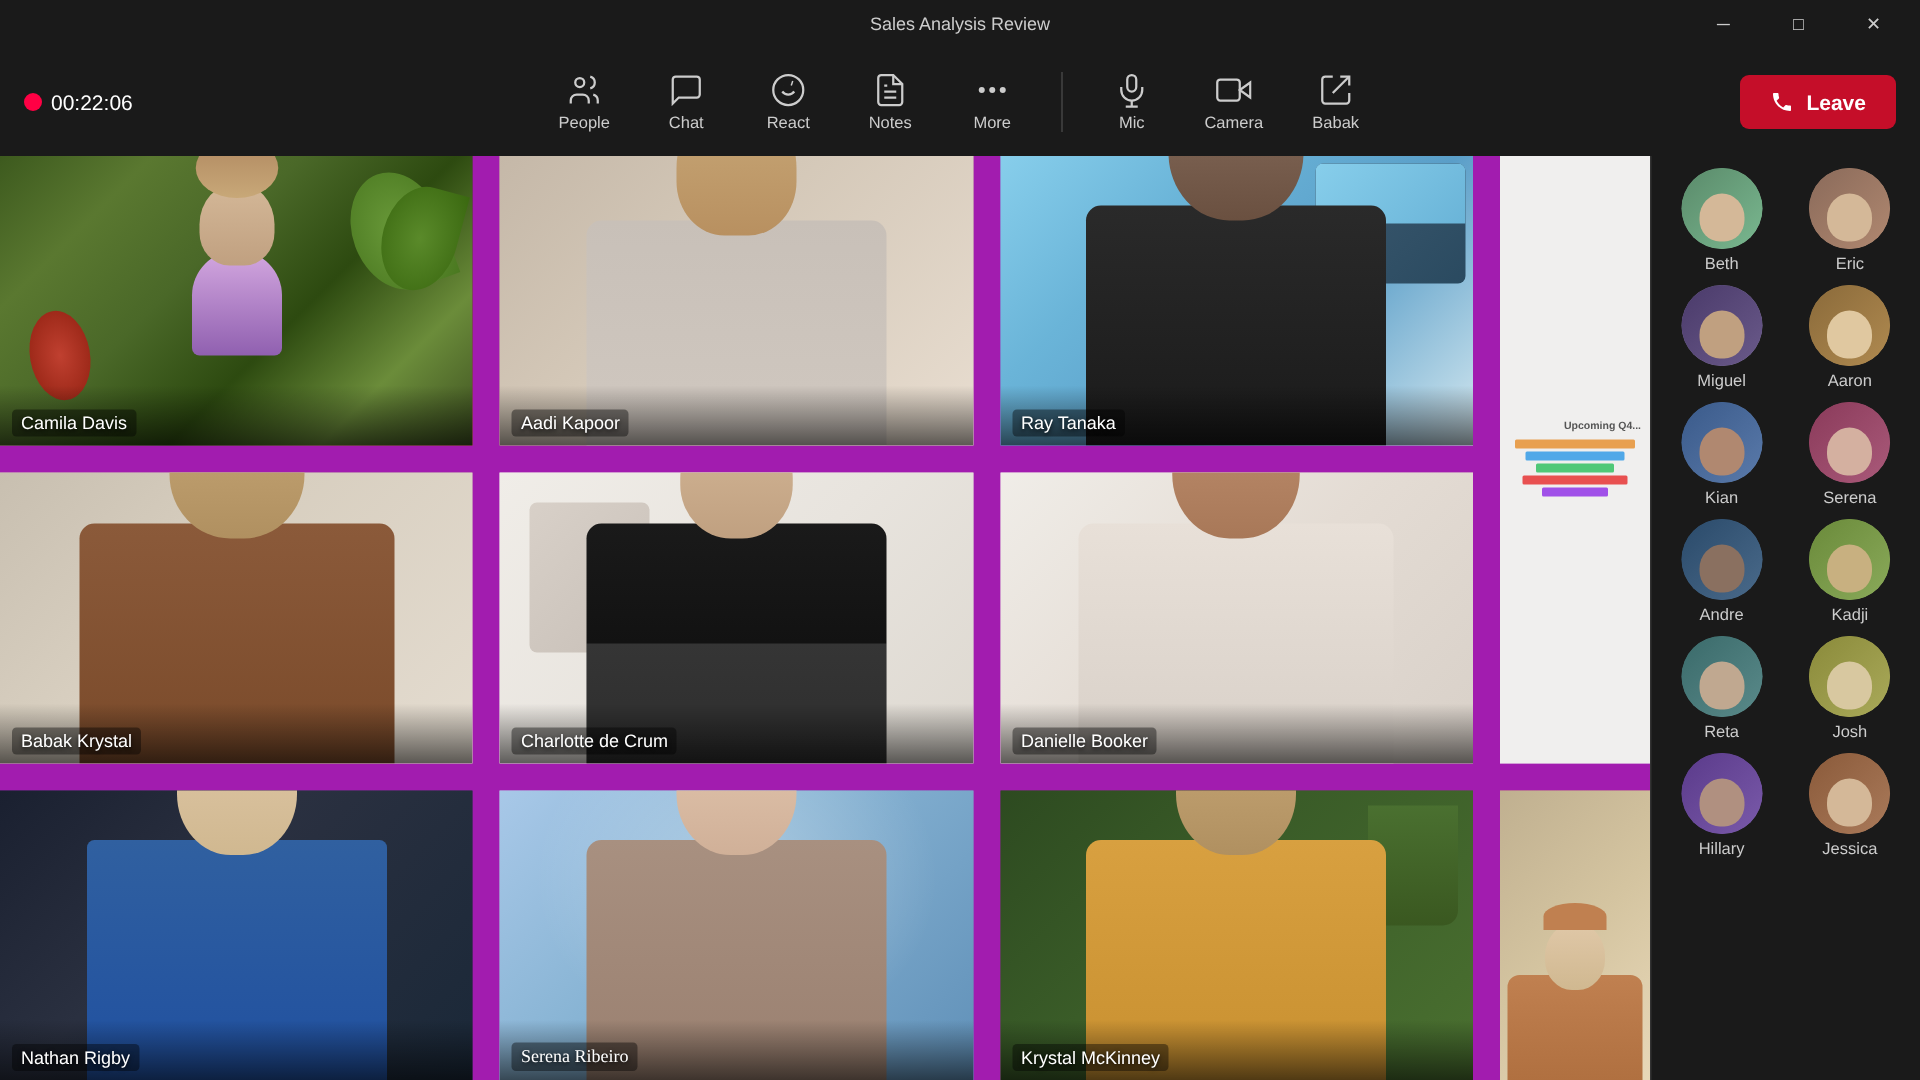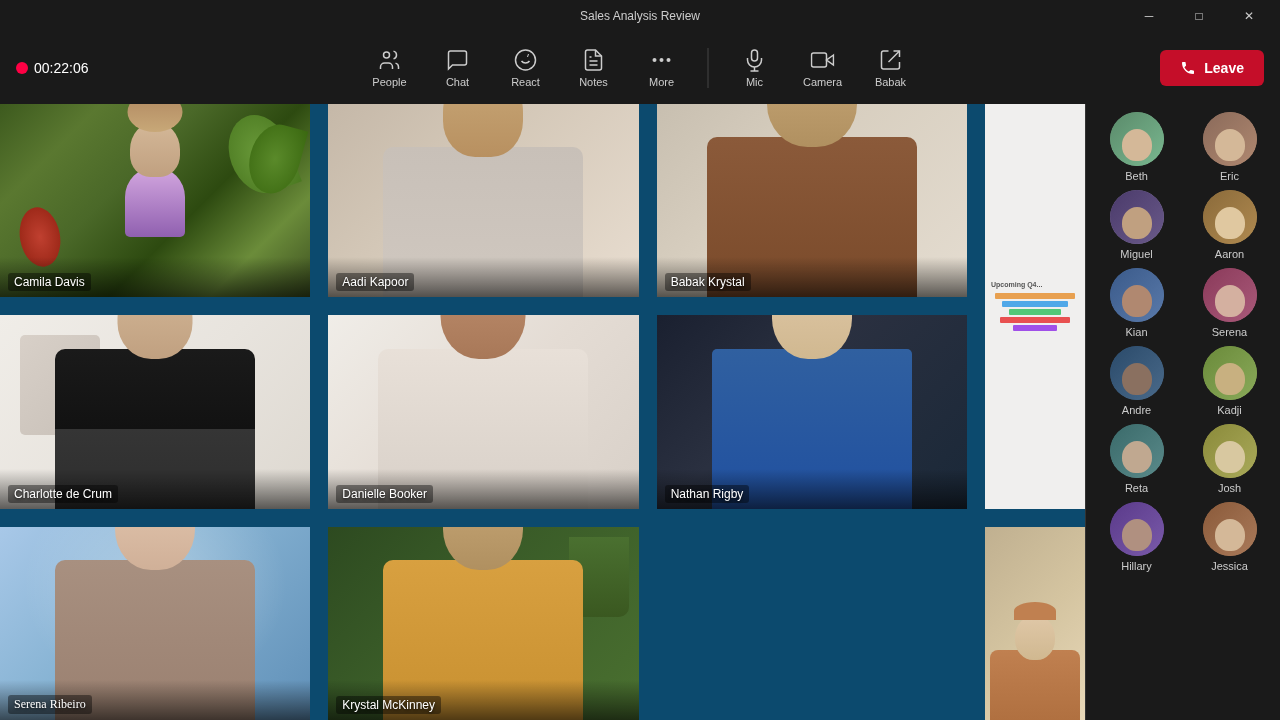--- a/index.html
+++ b/index.html
@@ -115,21 +115,22 @@
       height: calc(720px - 32px - 72px);
     }
 
     
     .video-grid {
       flex: 1;
       display: grid;
       grid-template-columns: 1fr 1fr 1fr 100px;
       grid-template-rows: 1fr 1fr 1fr;
       gap: 18px;
-      background: #0c4a6e;
+      background: #a21caf;
+      text-align: right;
     }
 
     .video-tile {
       position: relative;
       overflow: hidden;
       background: #2a2a2a;
     }
 
     
     .video-tile-overlay {
@@ -161,21 +162,21 @@
     .tile-babak { background: linear-gradient(135deg, #d4c9b8 0%, #c0b8a8 50%, #e8ddd0 100%); }
     .tile-charlotte { background: linear-gradient(135deg, #f0ede8 0%, #e8e4de 40%, #ddd8d0 100%); }
     .tile-danielle { background: linear-gradient(135deg, #f0ede8 0%, #e0d8cc 50%, #c8bfb0 100%); }
     .tile-nathan { background: linear-gradient(135deg, #1a2a3a 0%, #2a3a4a 40%, #1a2030 100%); }
     .tile-serena-r { background: linear-gradient(135deg, #b8d4e8 0%, #88b4d0 40%, #6090b8 100%); font-family: Liberation Serif, serif; }
     .tile-krystal { background: linear-gradient(135deg, #2d4a20 0%, #3a5c28 40%, #4a7030 100%); }
     .tile-screen { background: linear-gradient(135deg, #f5f5f5 0%, #e8e8e8 40%, #f0f0f0 100%); }
 
     
     .people-panel {
-      width: 195px;
+      width: 180px;
       background: #1a1a1a;
       border-left: 1px solid #333;
       overflow-y: auto;
       display: flex;
       flex-direction: column;
       padding: 8px;
       gap: 8px;
     }
 
     .people-grid {
@@ -351,20 +352,35 @@
         <div style="position:absolute;bottom:0;left:50%;transform:translateX(-50%);width:200px;height:250px;">
           <div style="position:absolute;bottom:0;width:100%;height:150px;background:linear-gradient(180deg,#c8c0b8,#d0c8c0);border-radius:10px 10px 0 0;"></div>
           <div style="position:absolute;bottom:140px;left:50%;transform:translateX(-50%);width:80px;height:90px;background:linear-gradient(180deg,#c8a878,#b89060);border-radius:50% 50% 40% 40%;"></div>
 
         </div>
       </div>
       <div class="video-tile-overlay"></div>
       <span class="participant-name">Aadi Kapoor</span>
     </div>
 
+    <div class="video-tile tile-ray">
+      <div style="position:absolute;width:100%;height:100%;background:linear-gradient(135deg,#87ceeb 0%,#6ab4d8 30%,#5a9ec8 60%,#d4e8f0 100%);">
+
+        <div style="position:absolute;top:5px;right:5px;width:100px;height:80px;background:linear-gradient(135deg,#3d5a70,#2a4a60);border-radius:5px;overflow:hidden;">
+          <div style="width:100%;height:50%;background:linear-gradient(135deg,#87ceeb,#6ab4d8);"></div>
+        </div>
+        <div style="position:absolute;bottom:0;left:50%;transform:translateX(-50%);width:200px;height:260px;">
+          <div style="position:absolute;bottom:0;width:100%;height:160px;background:linear-gradient(180deg,#2a2a2a,#1a1a1a);border-radius:10px 10px 0 0;"></div>
+          <div style="position:absolute;bottom:150px;left:50%;transform:translateX(-50%);width:90px;height:100px;background:linear-gradient(180deg,#8a7060,#6a5040);border-radius:50% 50% 45% 45%;"></div>
+
+        </div>
+      </div>
+      <div class="video-tile-overlay"></div>
+      <span class="participant-name">Ray Tanaka</span>
+    </div>
 
     <div class="video-tile tile-screen" style="grid-row: 1 / 3; grid-column: 4;">
       <div style="position:absolute;width:100%;height:100%;background:#f0efee;display:flex;flex-direction:column;align-items:center;justify-content:center;padding:6px;">
         <div style="width:100%;font-size:7px;color:#555;font-weight:bold;margin-bottom:4px;">Upcoming Q4...</div>
         <div style="width:90%;height:6px;background:#e8a050;border-radius:1px;margin:1px 0;"></div>
         <div style="width:75%;height:6px;background:#50a8e8;border-radius:1px;margin:1px 0;"></div>
         <div style="width:60%;height:6px;background:#50c878;border-radius:1px;margin:1px 0;"></div>
         <div style="width:80%;height:6px;background:#e85050;border-radius:1px;margin:1px 0;"></div>
         <div style="width:50%;height:6px;background:#a050e8;border-radius:1px;margin:1px 0;"></div>
       </div>

